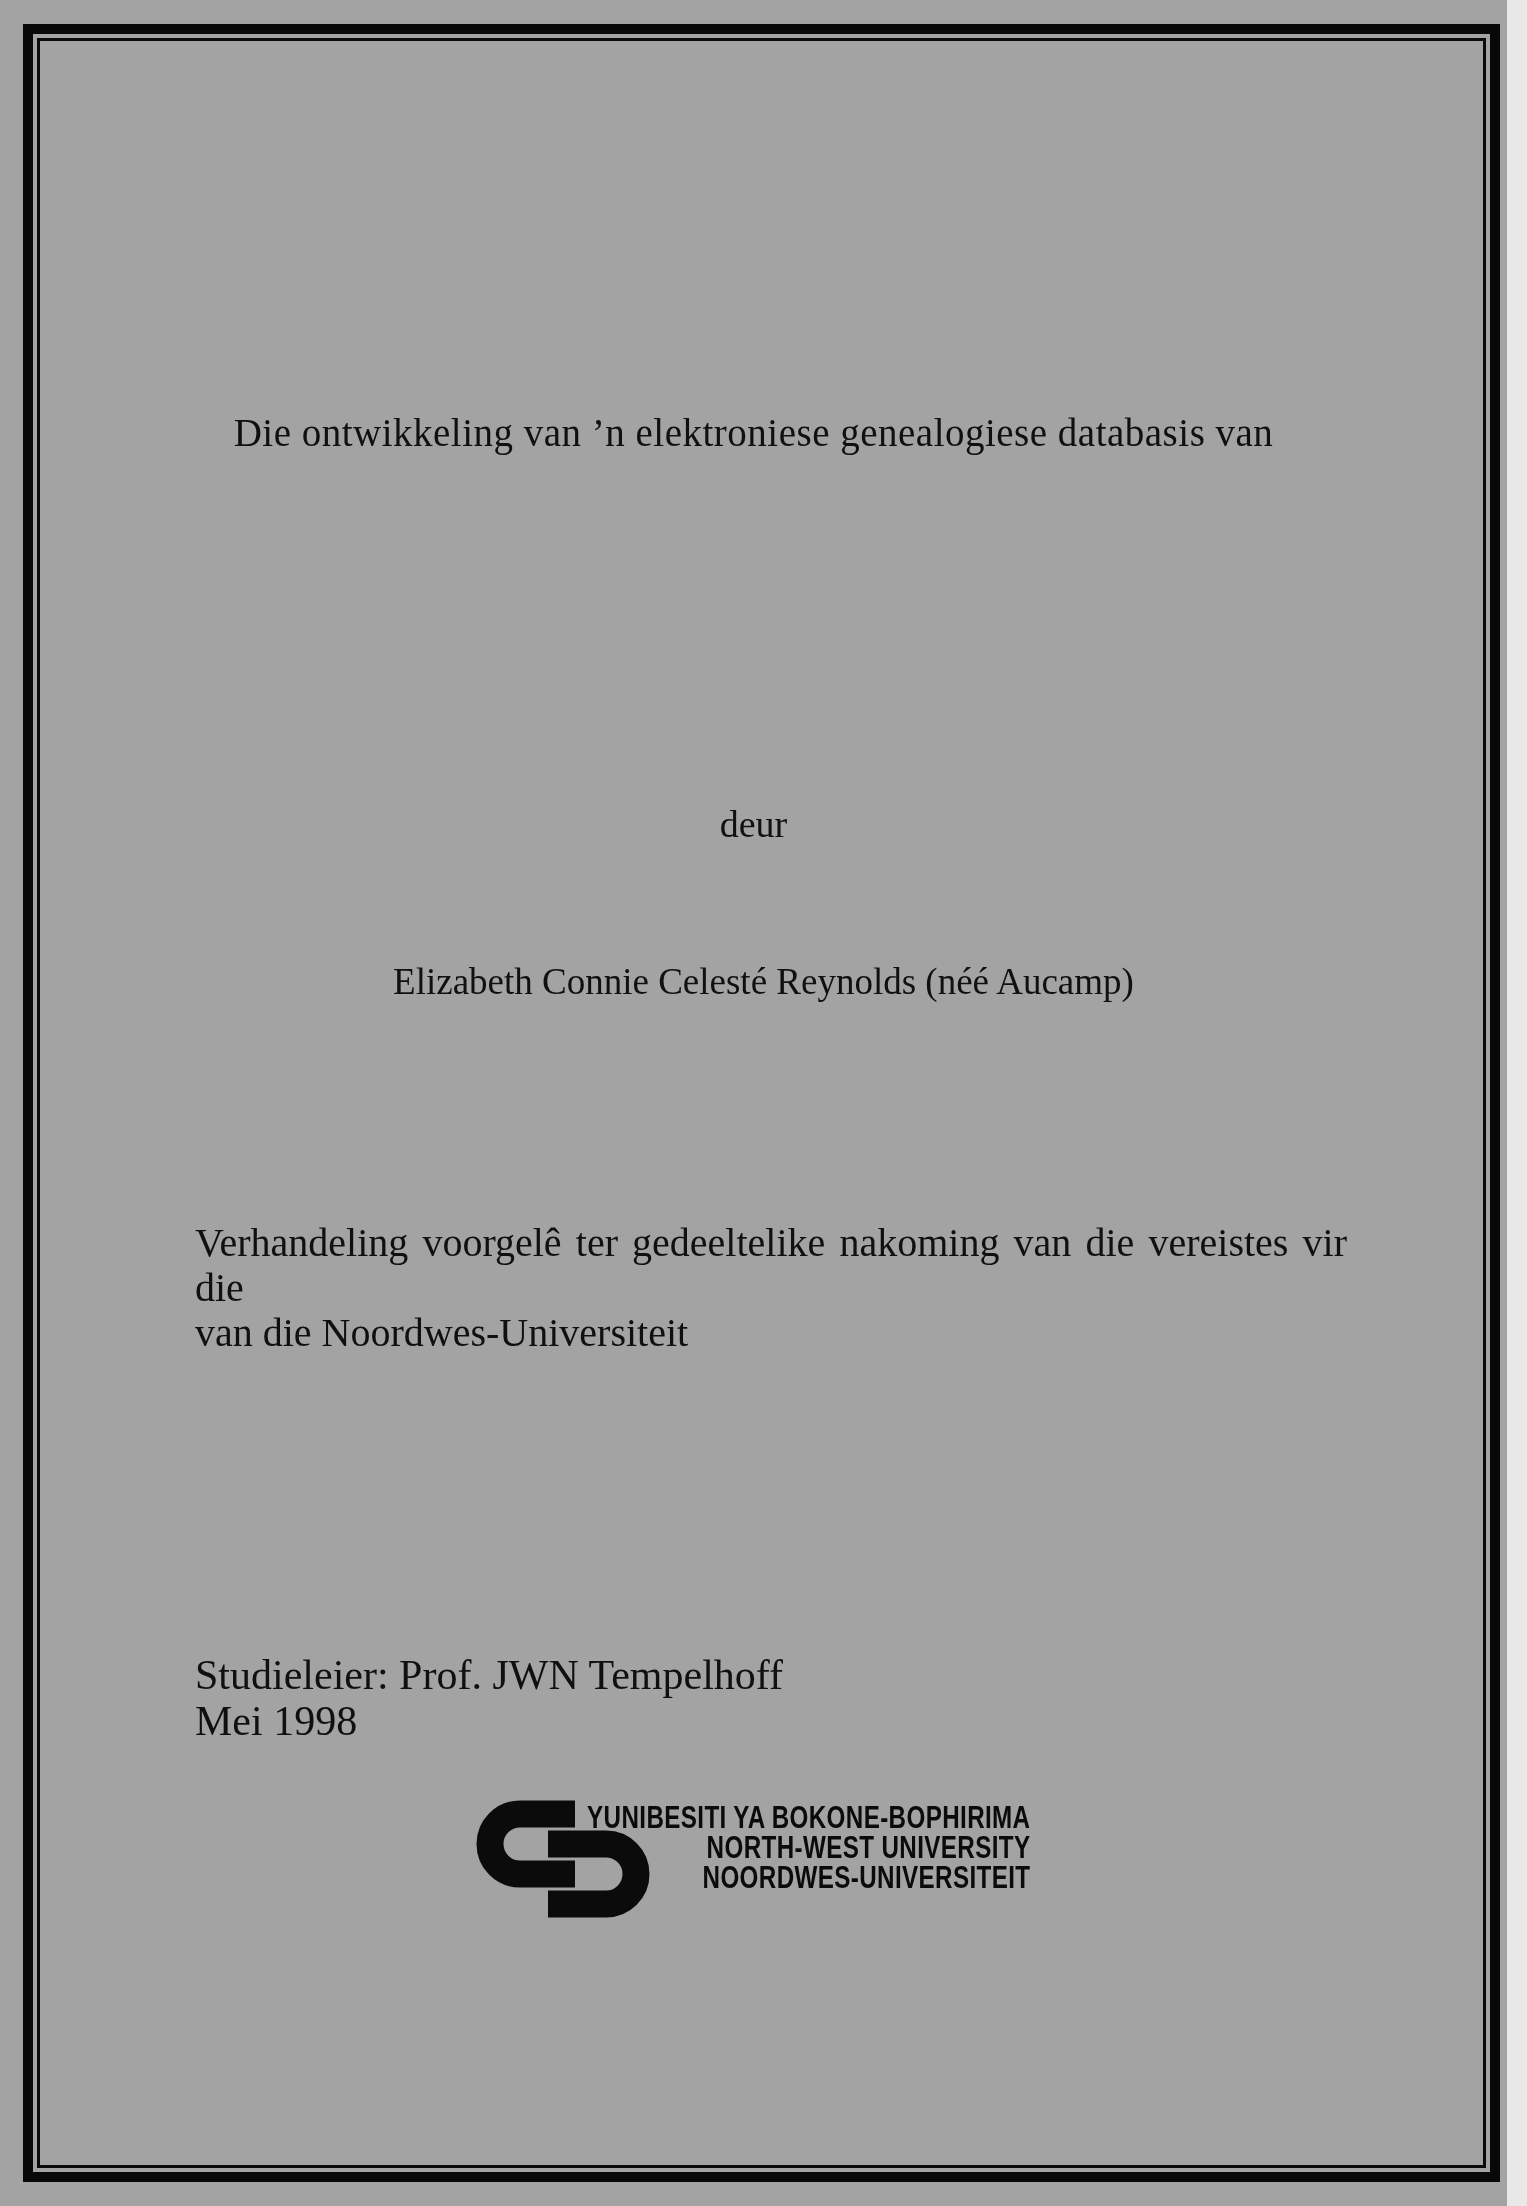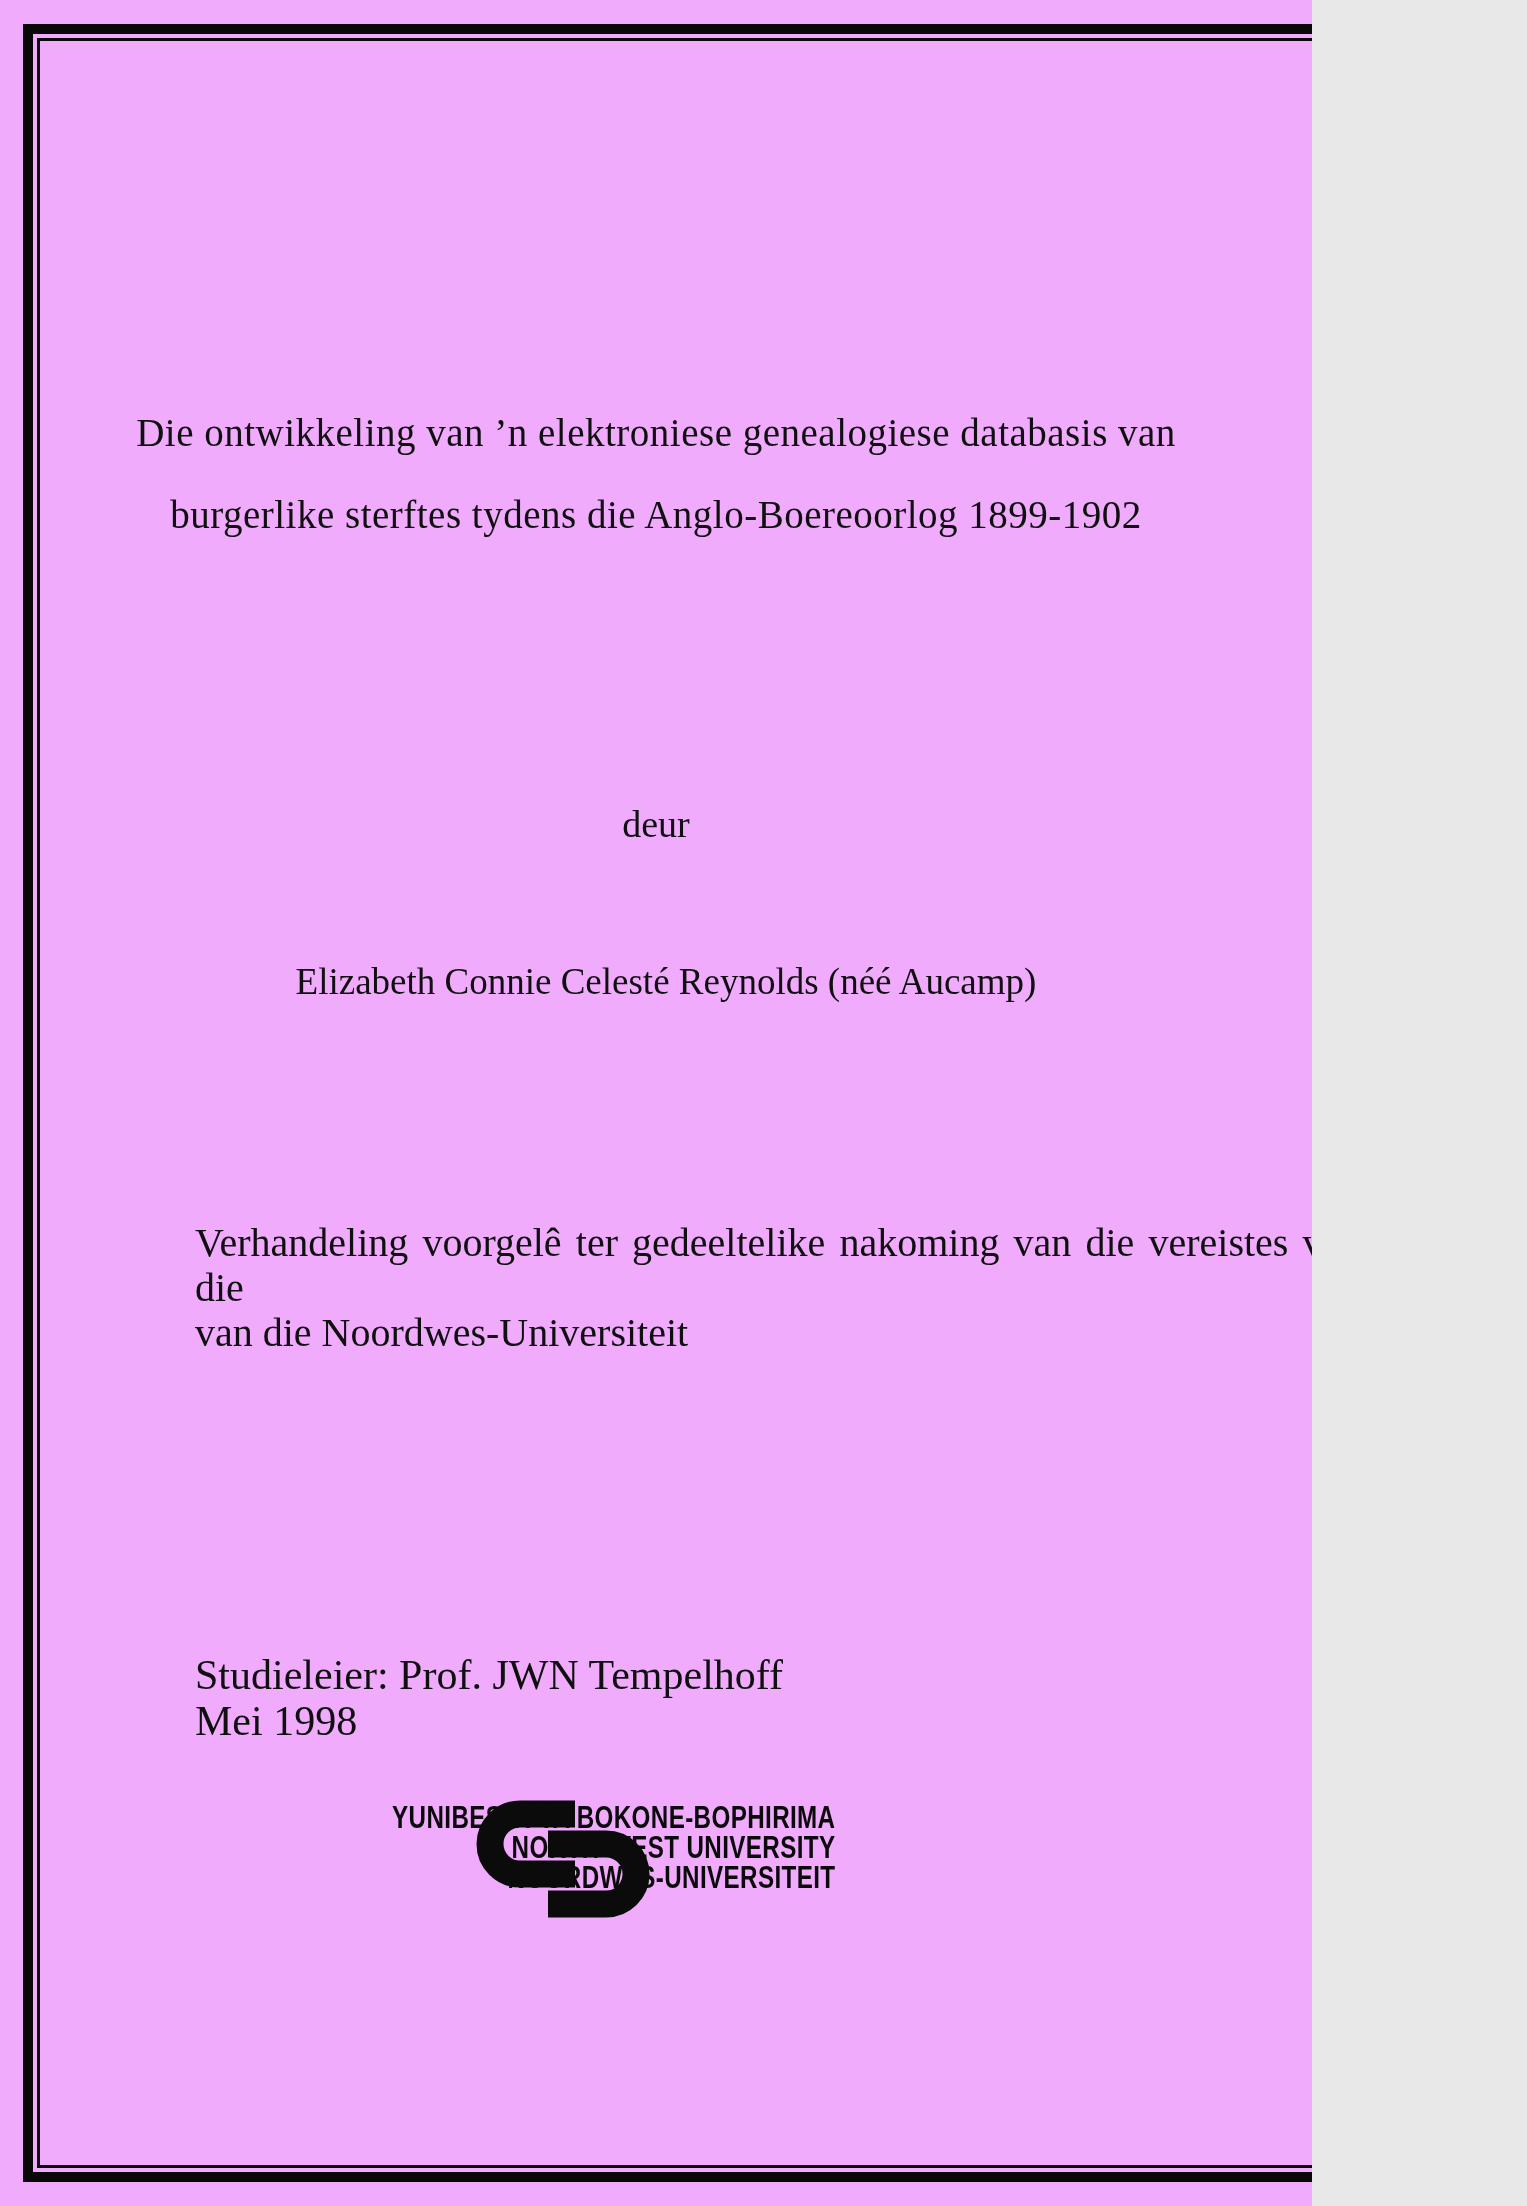--- a/index.html
+++ b/index.html
@@ -1,18 +1,18 @@
 <!DOCTYPE html>
 <html><head>
 <meta charset="utf-8">
 <style>
   html, body { margin:0; padding:0; background:#e8e8e8; }
   .page {
-    position:relative; width:1312px; height:2206px;
-    background:#f0abfc; overflow:hidden;
+    position:relative; width:1507px; height:2206px;
+    background:#a3a3a3; overflow:hidden;
     font-family:"Liberation Serif", serif; color:#101010;
   }
   .frame {
     position:absolute; left:23px; top:24px; width:1477px; height:2158px;
     border:10px solid #080808; box-sizing:border-box;
   }
   .frame-inner {
     position:absolute; inset:4px; border:3px solid #0a0a0a;
   }
   .title {
@@ -56,21 +56,20 @@
 <body>
 
 <div class="page">
 
   <div class="frame">
     <div class="frame-inner"></div>
   </div>
 
   <h1 class="title">
     <span>Die ontwikkeling van ’n elektroniese genealogiese databasis van</span>
-    <span>burgerlike sterftes tydens die Anglo-Boereoorlog 1899-1902</span>
   </h1>
 
   <div class="byline">deur</div>
 
   <div class="author">Elizabeth Connie Celesté Reynolds (néé Aucamp)</div>
 
   <p class="statement">
     <span class="line l-just">Verhandeling voorgelê ter gedeeltelike nakoming van die vereistes vir die</span>
     <span class="line">van die Noordwes-Universiteit</span>
   </p>

